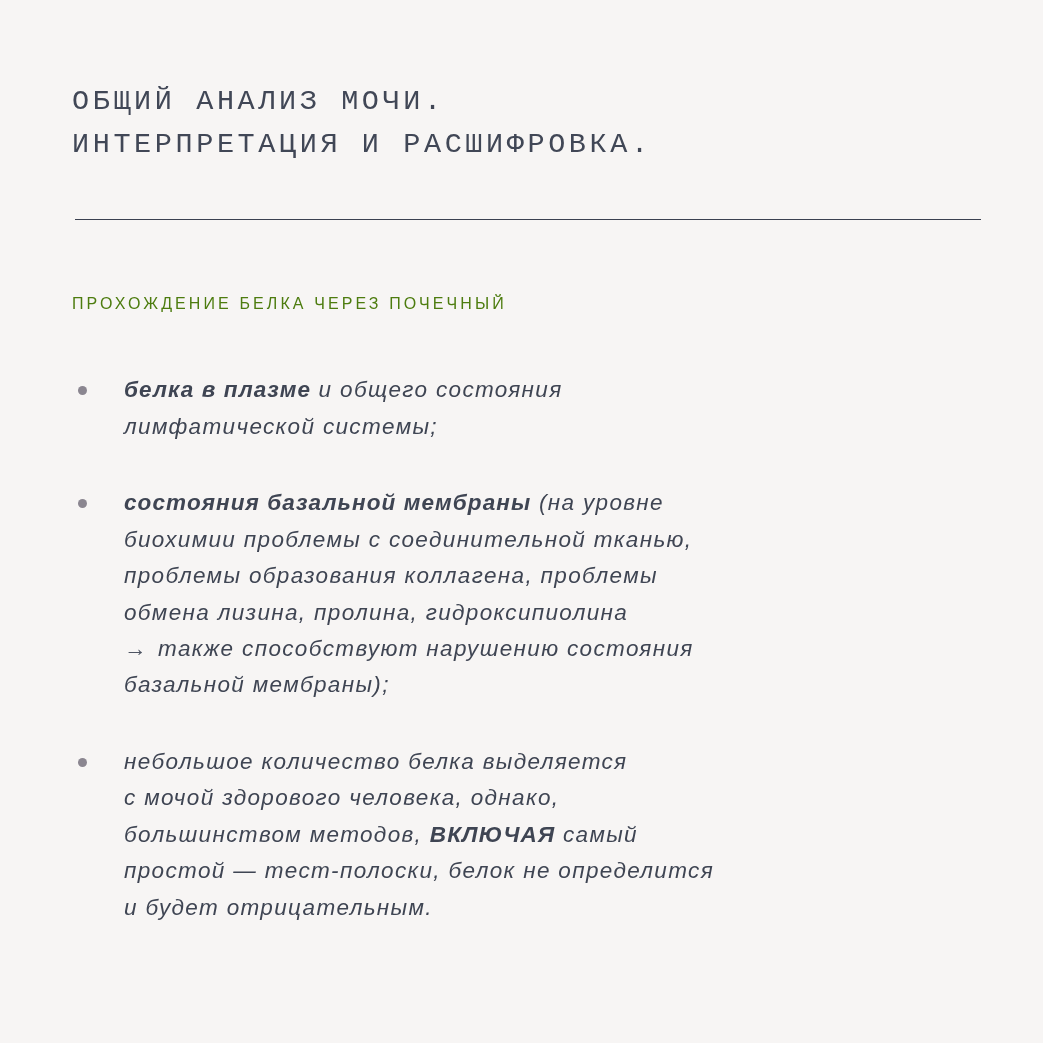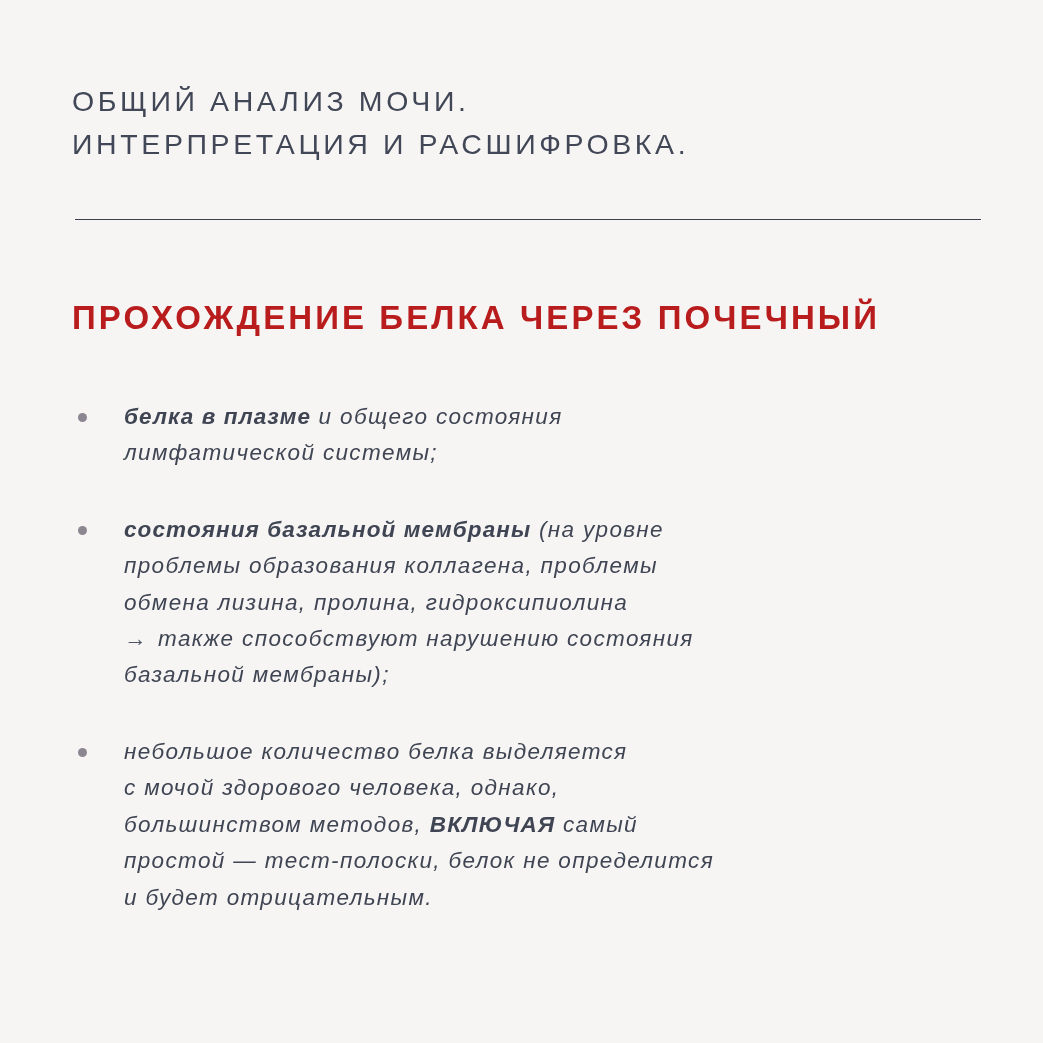--- a/index.html
+++ b/index.html
@@ -27,36 +27,37 @@
     line-height: 1.52;
     color: #414756;
     font-weight: 400;
     text-transform: uppercase;
     margin: 0;
     padding-top: 8px;
   }
   .title .line {
     display: block;
     white-space: nowrap;
+    font-family: Liberation Mono, monospace;
   }
   .divider {
     margin-top: 52px;
     margin-left: 3px;
     width: 906px;
     height: 1px;
     background: #3b4150;
   }
   .subtitle {
     margin-top: 72px;
-    font-size: 33px;
+    font-size: 16px;
     letter-spacing: 3.1px;
     line-height: 1.55;
-    color: #b91c1c;
+    color: #4d7c0f;
     text-transform: uppercase;
-    font-weight: 700;
+    font-weight: 400;
   }
   .subtitle .line {
     display: block;
     white-space: nowrap;
   }
   .bullets {
     margin-top: 56px;
     list-style: none;
     padding: 0;
     font-style: italic;
@@ -114,20 +115,21 @@
 
   <ul class="bullets" id="bullet-list">
       <li class="bullet-item">
         <span class="dot"></span>
         <span class="bullet-line"><span class="b">белка в плазме</span><span> и общего состояния</span></span>
         <span class="bullet-line"><span>лимфатической системы;</span></span>
       </li>
       <li class="bullet-item">
         <span class="dot"></span>
         <span class="bullet-line"><span class="b">состояния базальной мембраны</span><span> (на уровне</span></span>
+        <span class="bullet-line"><span>биохимии проблемы с соединительной тканью,</span></span>
         <span class="bullet-line"><span>проблемы образования коллагена, проблемы</span></span>
         <span class="bullet-line"><span>обмена лизина, пролина, гидроксипиолина</span></span>
         <span class="bullet-line"><span class="arrow">→</span><span> также способствуют нарушению состояния</span></span>
         <span class="bullet-line"><span>базальной мембраны);</span></span>
       </li>
       <li class="bullet-item">
         <span class="dot"></span>
         <span class="bullet-line"><span>небольшое количество белка выделяется</span></span>
         <span class="bullet-line"><span>с мочой здорового человека, однако,</span></span>
         <span class="bullet-line"><span>большинством методов, </span><span class="b">ВКЛЮЧАЯ</span><span> самый</span></span>

